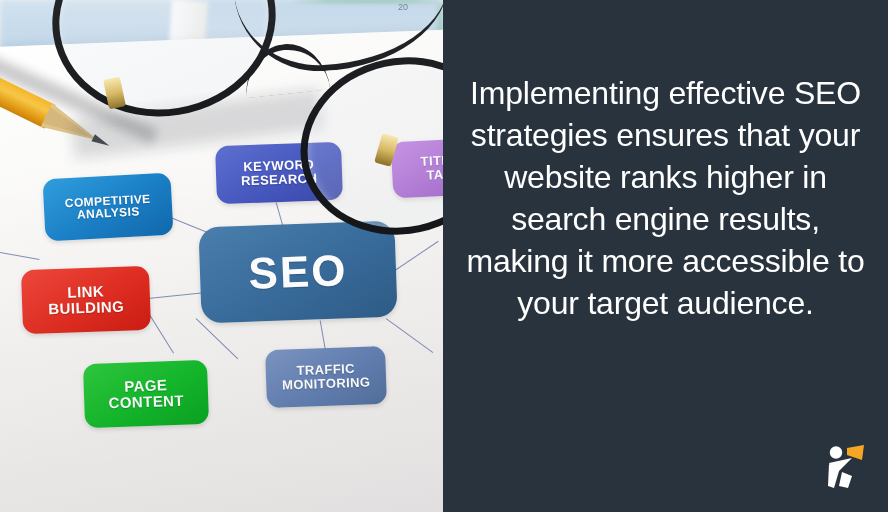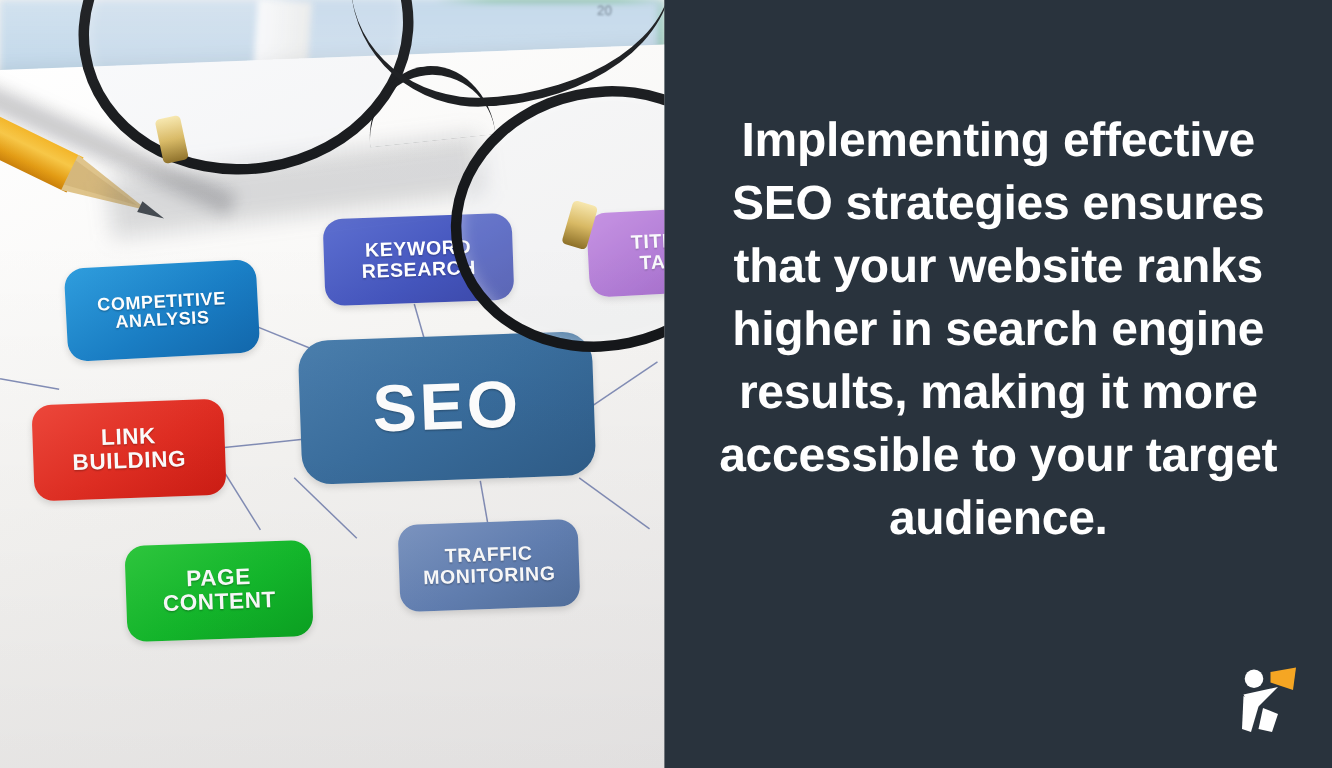--- a/index.html
+++ b/index.html
@@ -257,21 +257,21 @@
     background: #29333d;
   }
   .quote {
     position: absolute;
     left: 22px;
     top: 72px;
     width: 401px;
     text-align: center;
     color: #ffffff;
     font-size: 32px;
-    font-weight: 700;
+    font-weight: 400;
     line-height: 42px;
     letter-spacing: -0.2px;
   }
 
   
   .logo {
     position: absolute;
     right: 22px;
     bottom: 22px;
     width: 44px;

